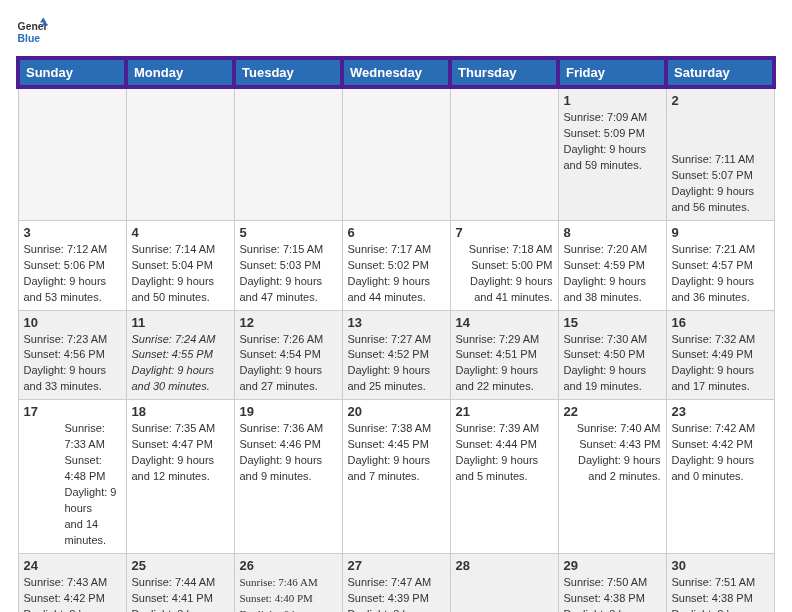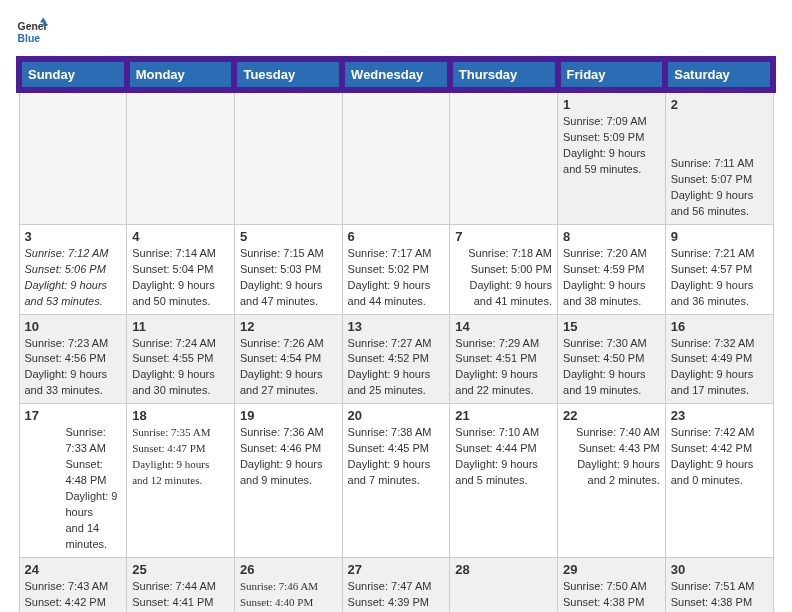--- a/index.html
+++ b/index.html
@@ -42,21 +42,21 @@
       border-collapse: collapse;
       table-layout: fixed;
     }
     th {
       background: #2a6db5;
       color: #fff;
       text-align: left;
       padding: 5px 6px;
       font-size: 13px;
       font-weight: bold;
-      border: 6px solid #4c1d95;
+      border: 4px solid #4c1d95;
     }
     td {
       border: 1px solid #ccc;
       vertical-align: top;
       padding: 4px 5px;
       height: 88px;
       background: #fff;
     }
     td.empty {
       background: #f5f5f5;
@@ -124,21 +124,21 @@
           <div class="day-num">2</div>
           <div class="day-info" style="white-space: pre-line; margin-top: 44px;">Sunrise: 7:11 AM
 Sunset: 5:07 PM
 Daylight: 9 hours
 and 56 minutes.</div>
         </td>
       </tr>
       <tr>
         <td>
           <div class="day-num">3</div>
-          <div class="day-info" style="white-space: pre-line; font-style: italic;">Sunrise: 7:12 AM
+          <div class="day-info" style="white-space: pre-line;">Sunrise: 7:12 AM
 Sunset: 5:06 PM
 Daylight: 9 hours
 and 53 minutes.</div>
         </td>
         <td>
           <div class="day-num">4</div>
           <div class="day-info" style="white-space: pre-line;">Sunrise: 7:14 AM
 Sunset: 5:04 PM
 Daylight: 9 hours
 and 50 minutes.</div>
@@ -182,21 +182,21 @@
       <tr>
         <td class="shaded">
           <div class="day-num">10</div>
           <div class="day-info" style="white-space: pre-line;">Sunrise: 7:23 AM
 Sunset: 4:56 PM
 Daylight: 9 hours
 and 33 minutes.</div>
         </td>
         <td class="shaded">
           <div class="day-num">11</div>
-          <div class="day-info" style="white-space: pre-line;">Sunrise: 7:24 AM
+          <div class="day-info" style="white-space: pre-line; font-style: italic;">Sunrise: 7:24 AM
 Sunset: 4:55 PM
 Daylight: 9 hours
 and 30 minutes.</div>
         </td>
         <td class="shaded">
           <div class="day-num">12</div>
           <div class="day-info" style="white-space: pre-line;">Sunrise: 7:26 AM
 Sunset: 4:54 PM
 Daylight: 9 hours
 and 27 minutes.</div>
@@ -233,42 +233,42 @@
       <tr>
         <td>
           <div class="day-num">17</div>
           <div class="day-info" style="white-space: pre-line; margin-left: 41px;">Sunrise: 7:33 AM
 Sunset: 4:48 PM
 Daylight: 9 hours
 and 14 minutes.</div>
         </td>
         <td>
           <div class="day-num">18</div>
-          <div class="day-info" style="white-space: pre-line; font-family: Liberation Serif, serif;">Sunrise: 7:35 AM
+          <div class="day-info" style="white-space: pre-line;">Sunrise: 7:35 AM
 Sunset: 4:47 PM
 Daylight: 9 hours
 and 12 minutes.</div>
         </td>
         <td>
           <div class="day-num">19</div>
           <div class="day-info" style="white-space: pre-line;">Sunrise: 7:36 AM
 Sunset: 4:46 PM
 Daylight: 9 hours
 and 9 minutes.</div>
         </td>
         <td>
           <div class="day-num">20</div>
           <div class="day-info" style="white-space: pre-line;">Sunrise: 7:38 AM
 Sunset: 4:45 PM
 Daylight: 9 hours
 and 7 minutes.</div>
         </td>
         <td>
           <div class="day-num">21</div>
-          <div class="day-info" style="white-space: pre-line;">Sunrise: 7:10 AM
+          <div class="day-info" style="white-space: pre-line;">Sunrise: 7:39 AM
 Sunset: 4:44 PM
 Daylight: 9 hours
 and 5 minutes.</div>
         </td>
         <td>
           <div class="day-num">22</div>
           <div class="day-info" style="white-space: pre-line; text-align: right;">Sunrise: 7:40 AM
 Sunset: 4:43 PM
 Daylight: 9 hours
 and 2 minutes.</div>

